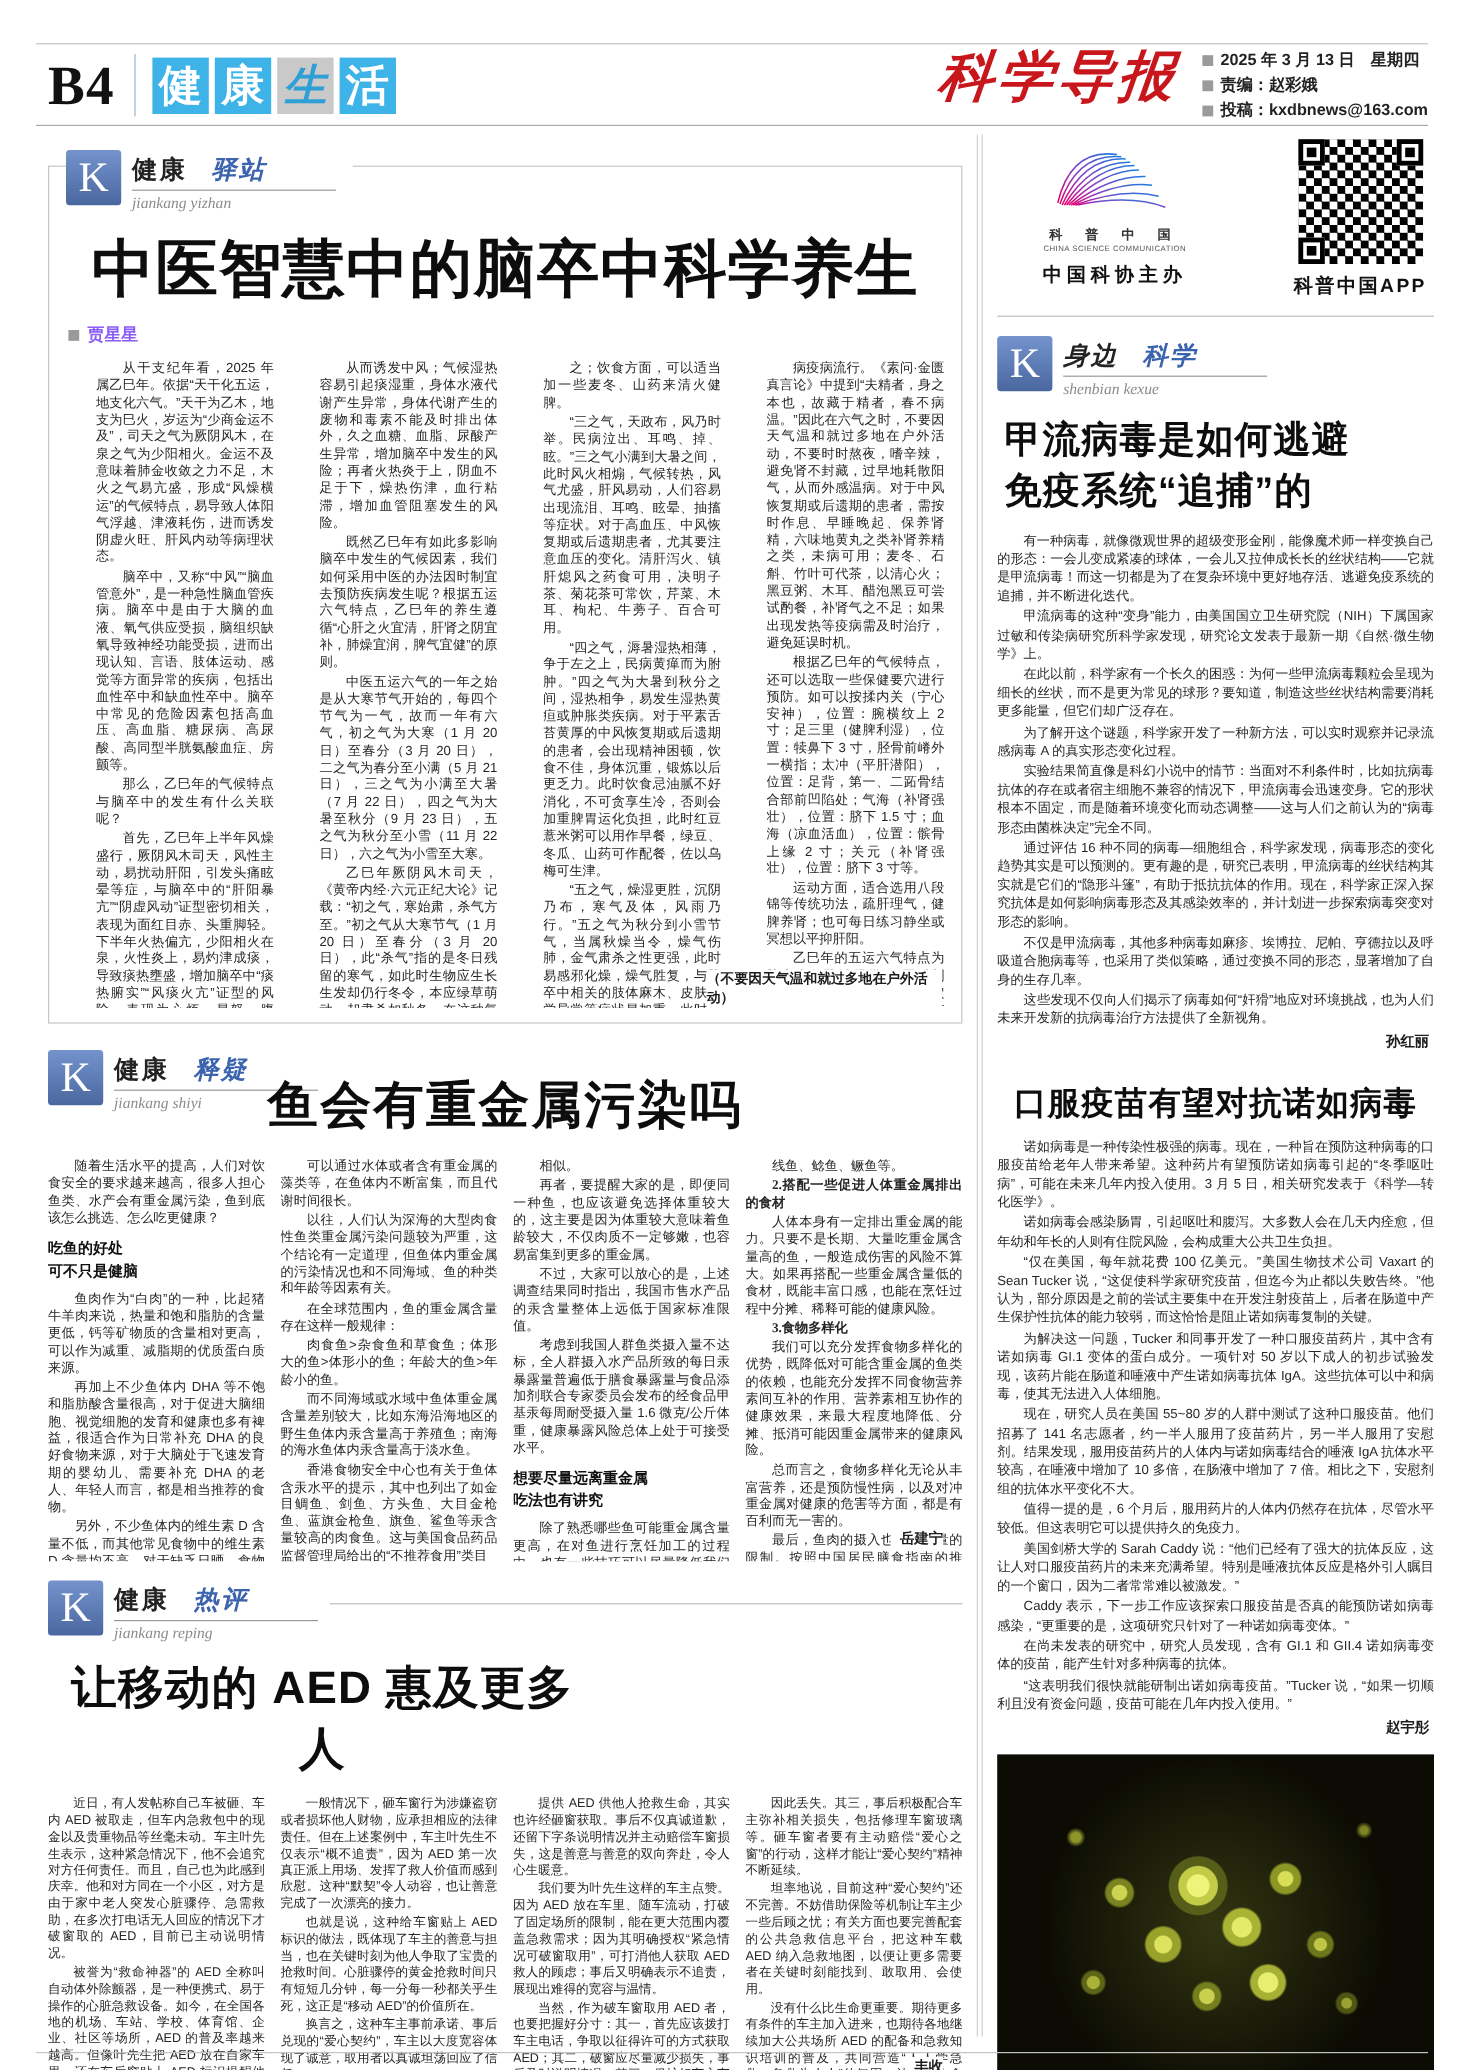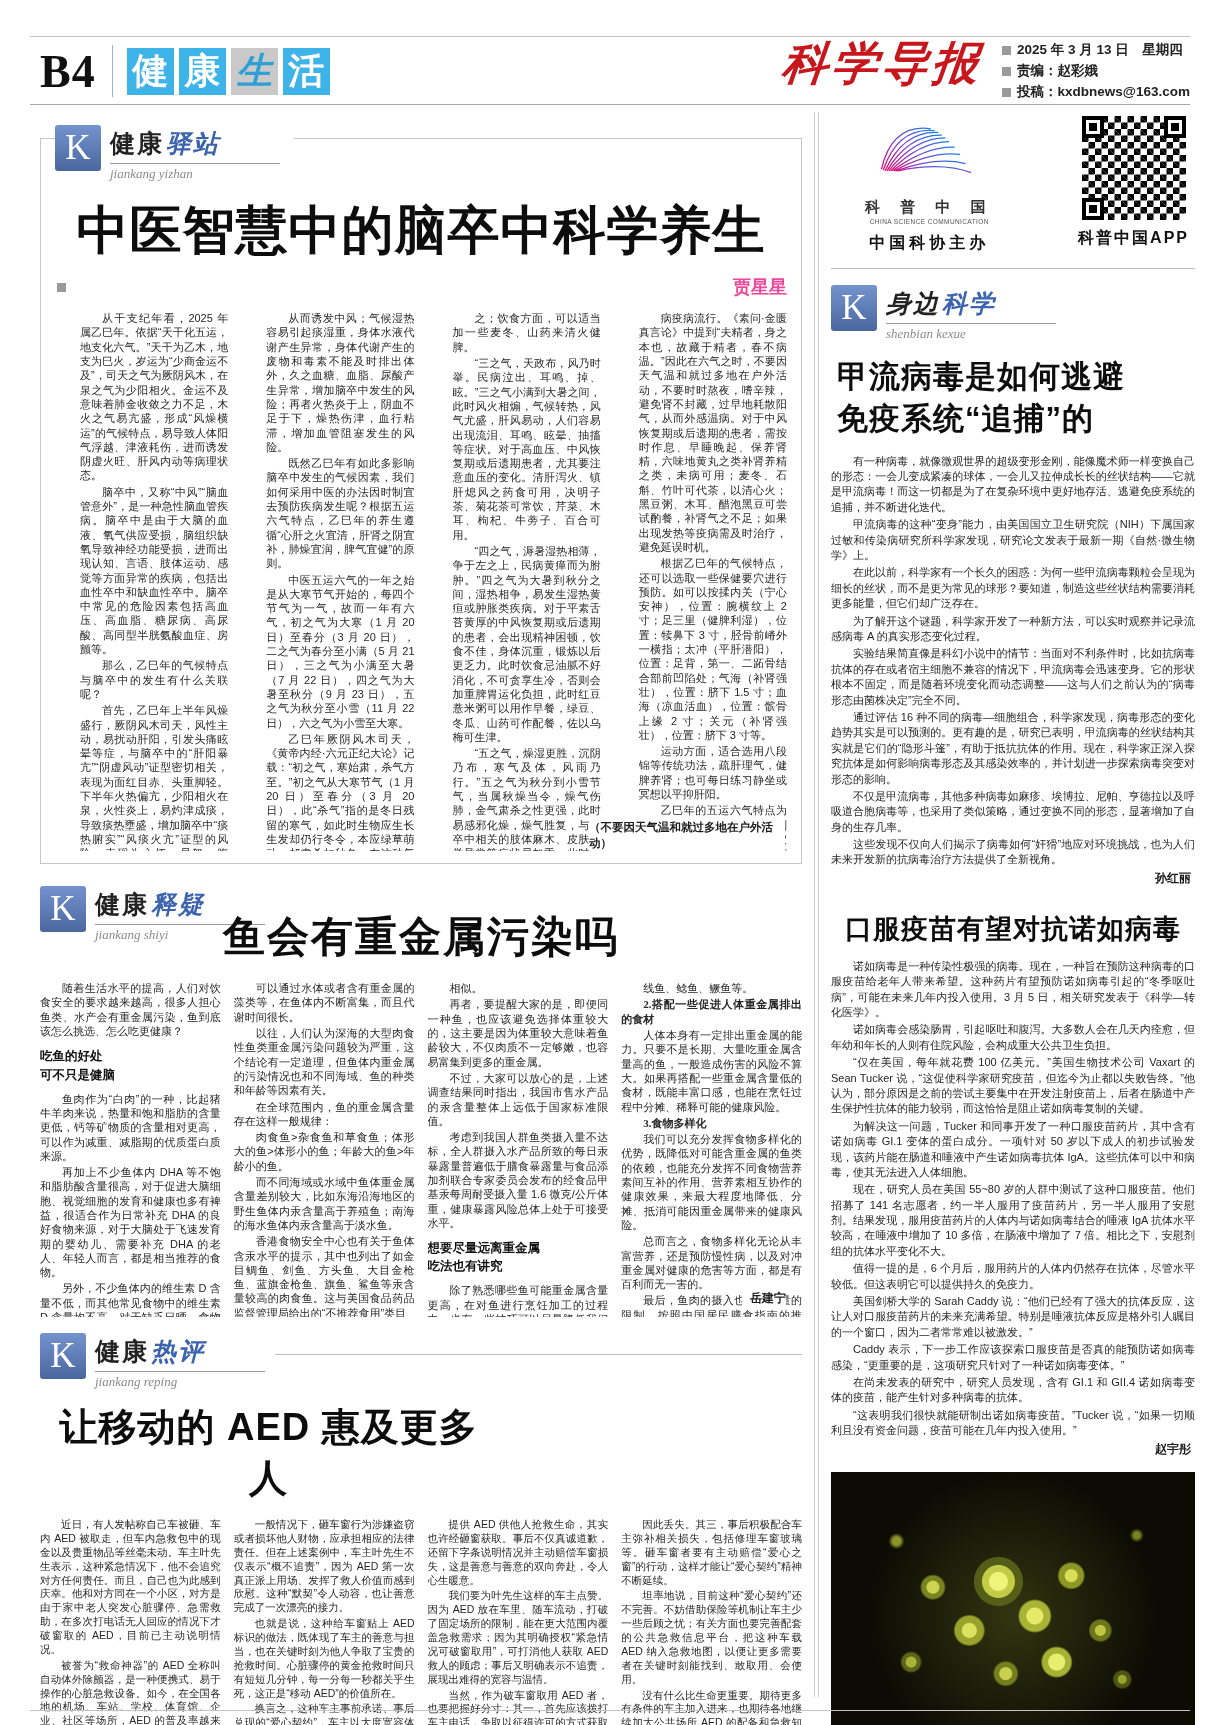--- a/index.html
+++ b/index.html
@@ -30,34 +30,34 @@
   .left-col{width:762px;flex:0 0 762px;position:relative;}
   .v-divider{flex:0 0 3px;border-left:1px solid #cfcfcf;border-right:1px solid #cfcfcf;margin:0 12px;height:100%;}
   .right-col{flex:1;position:relative;}
 
   
   .badge{display:flex;gap:9px;align-items:flex-start;}
   .badge .k{width:46px;height:46px;flex:0 0 46px;background:linear-gradient(#7493cd,#4a679f);
             color:#fff;font-family:"Liberation Serif","DejaVu Serif",serif;font-size:35px;
             display:flex;align-items:center;justify-content:center;border-radius:3px;}
   .badge .txt{display:flex;flex-direction:column;padding-top:2px;}
-  .badge .row1{font-size:25px;letter-spacing:2px;display:flex;align-items:center;gap:2px;}
+  .badge .row1{font-size:21px;letter-spacing:2px;display:flex;align-items:center;gap:20px;}
   .badge .black{color:#222;font-weight:bold;}
   .badge .blue{color:#3c63ae;font-weight:bold;font-style:italic;font-family:"Liberation Serif","DejaVu Serif",serif;}
   .badge .bline{height:1px;background:#9a9a9a;margin:3px 0 2px;width:170px;}
   .badge .pinyin{font-style:italic;color:#8a8a8a;font-size:13px;font-family:"Liberation Serif","DejaVu Serif",serif;}
   .rule-row{display:flex;align-items:center;}
   .rule-row .rule{flex:1;height:1px;background:#bdbdbd;margin-left:10px;margin-top:-14px;}
 
   
   .article-box{border:1px solid #c6c6c6;margin-top:26px;padding:0 14px 12px;position:relative;}
   .article-box .badge{position:relative;top:-14px;background:#fff;display:inline-flex;padding-right:14px;}
   .main-headline{font-size:52px;font-weight:900;color:#0d0d0d;text-align:center;
                  letter-spacing:1px;margin:6px 0 16px;line-height:1.1;}
-  .byline-row{display:flex;align-items:center;gap:7px;font-size:18px;font-weight:bold;color:#ec4899;margin:0 0 12px 2px;justify-content:space-between;}
+  .byline-row{display:flex;align-items:center;gap:7px;font-size:14px;font-weight:bold;color:#8b5cf6;margin:0 0 12px 2px;}
 
   .cols{display:flex;gap:13px;}
   .col{flex:1;overflow:hidden;text-align:justify;}
   .main-cols .col{height:540px;font-size:11px;line-height:1.3;color:#262626;margin-left:25px;}
   .fish-cols .col{height:336px;font-size:11px;line-height:1.3;color:#262626;}
   .aed-cols  .col{height:244px;font-size:10.5px;line-height:1.32;color:#262626;}
   .col p{margin:0 0 2px;}
   .t-p{text-indent:2em;}
   .t-sub{font-weight:bold;font-size:12.5px;text-indent:0;margin:9px 0 8px !important;line-height:1.45;color:#111;}
   .t-num{font-weight:bold;text-indent:2em;font-family:"Liberation Serif","DejaVu Serif",serif;}
@@ -68,21 +68,21 @@
   .section{position:relative;}
   .fish-section{margin-top:22px;}
   .sec-headline{font-size:42px;font-weight:900;text-align:center;letter-spacing:2px;margin:10px 0 16px;color:#0d0d0d;}
   .aed-section{margin-top:16px;}
   .aed-headline-wrap{width:60%;}
   .aed-headline{font-size:38px;font-weight:900;text-align:center;letter-spacing:1px;margin:12px 0 14px;color:#0d0d0d;}
 
   
   .promo{display:flex;align-items:flex-start;justify-content:space-between;padding:4px 6px 10px 34px;}
   .csc{display:flex;flex-direction:column;align-items:center;}
-  .csc-cn{font-size:15px;font-weight:bold;letter-spacing:8px;color:#333;margin-top:18px;}
+  .csc-cn{font-size:11px;font-weight:bold;letter-spacing:8px;color:#333;margin-top:8px;}
   .csc-en{font-size:6.5px;color:#555;letter-spacing:.4px;margin-top:1px;}
   .csc-host{font-size:16px;font-weight:bold;letter-spacing:4px;margin-top:8px;color:#111;}
   .qrwrap{display:flex;flex-direction:column;align-items:center;}
   .qr{width:104px;height:104px;position:relative;background-color:#fff;
       background-image:linear-gradient(45deg,#000 26%,transparent 26% 74%,#000 74%),
                        linear-gradient(45deg,#000 26%,transparent 26% 74%,#000 74%);
       background-size:13px 13px;background-position:0 0,6.5px 6.5px;outline:4px solid #fff;}
   .qr .f{position:absolute;width:22px;height:22px;border:4px solid #000;background:#fff;box-sizing:border-box;}
   .qr .f::after{content:"";position:absolute;inset:3px;background:#000;}
   .qr .f.tl{top:0;left:0;} .qr .f.tr{top:0;right:0;} .qr .f.bl{bottom:0;left:0;}

